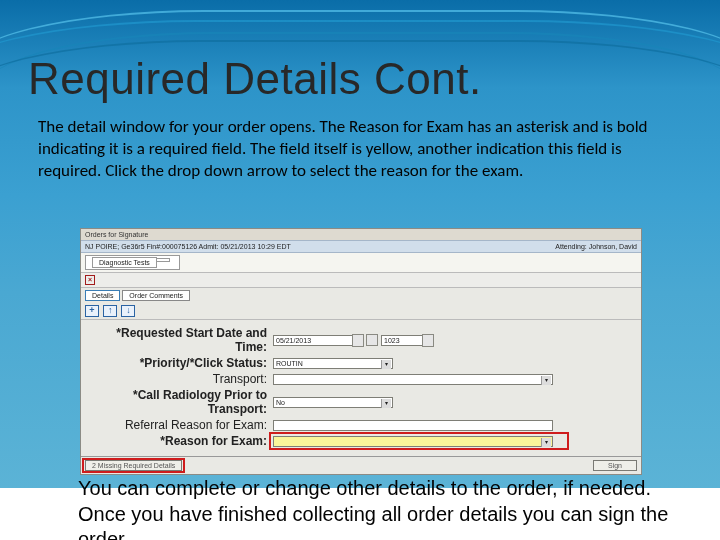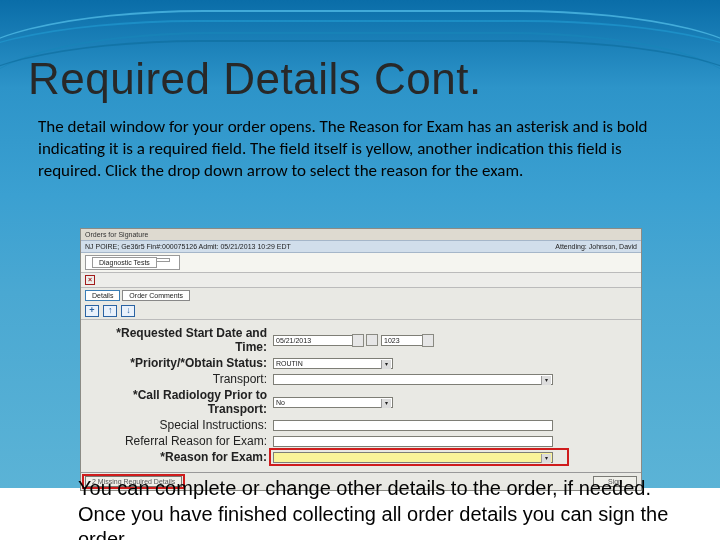--- a/index.html
+++ b/index.html
@@ -276,21 +276,21 @@
       <div class="row">
         <div class="lbl bold">*Requested Start Date and Time:</div>
         <div class="fld date"><span class="sel-txt">05/21/2013</span></div>
         <span class="spin"></span>
         <span class="icon"></span>
         <div class="fld time"><span class="sel-txt">1023</span></div>
         <span class="spin"></span>
       </div>
 
       <div class="row">
-        <div class="lbl bold">*Priority/*Obtain Status:</div>
+        <div class="lbl bold">*Priority/*Click Status:</div>
         <div class="fld sel">
           <span class="sel-txt">ROUTIN</span>
           <span class="arr">▾</span>
         </div>
       </div>
 
       <div class="row">
         <div class="lbl">Transport:</div>
         <div class="fld long">
           <span class="arr">▾</span>
@@ -298,24 +298,20 @@
       </div>
 
       <div class="row">
         <div class="lbl bold">*Call Radiology Prior to Transport:</div>
         <div class="fld sel">
           <span class="sel-txt">No</span>
           <span class="arr">▾</span>
         </div>
       </div>
 
-      <div class="row">
-        <div class="lbl">Special Instructions:</div>
-        <div class="fld long"></div>
-      </div>
 
       <div class="row">
         <div class="lbl">Referral Reason for Exam:</div>
         <div class="fld long"></div>
       </div>
 
       <div class="row" style="position:relative">
         <div class="lbl bold">*Reason for Exam:</div>
         <div class="fld long yellow">
           <span class="arr">▾</span>

